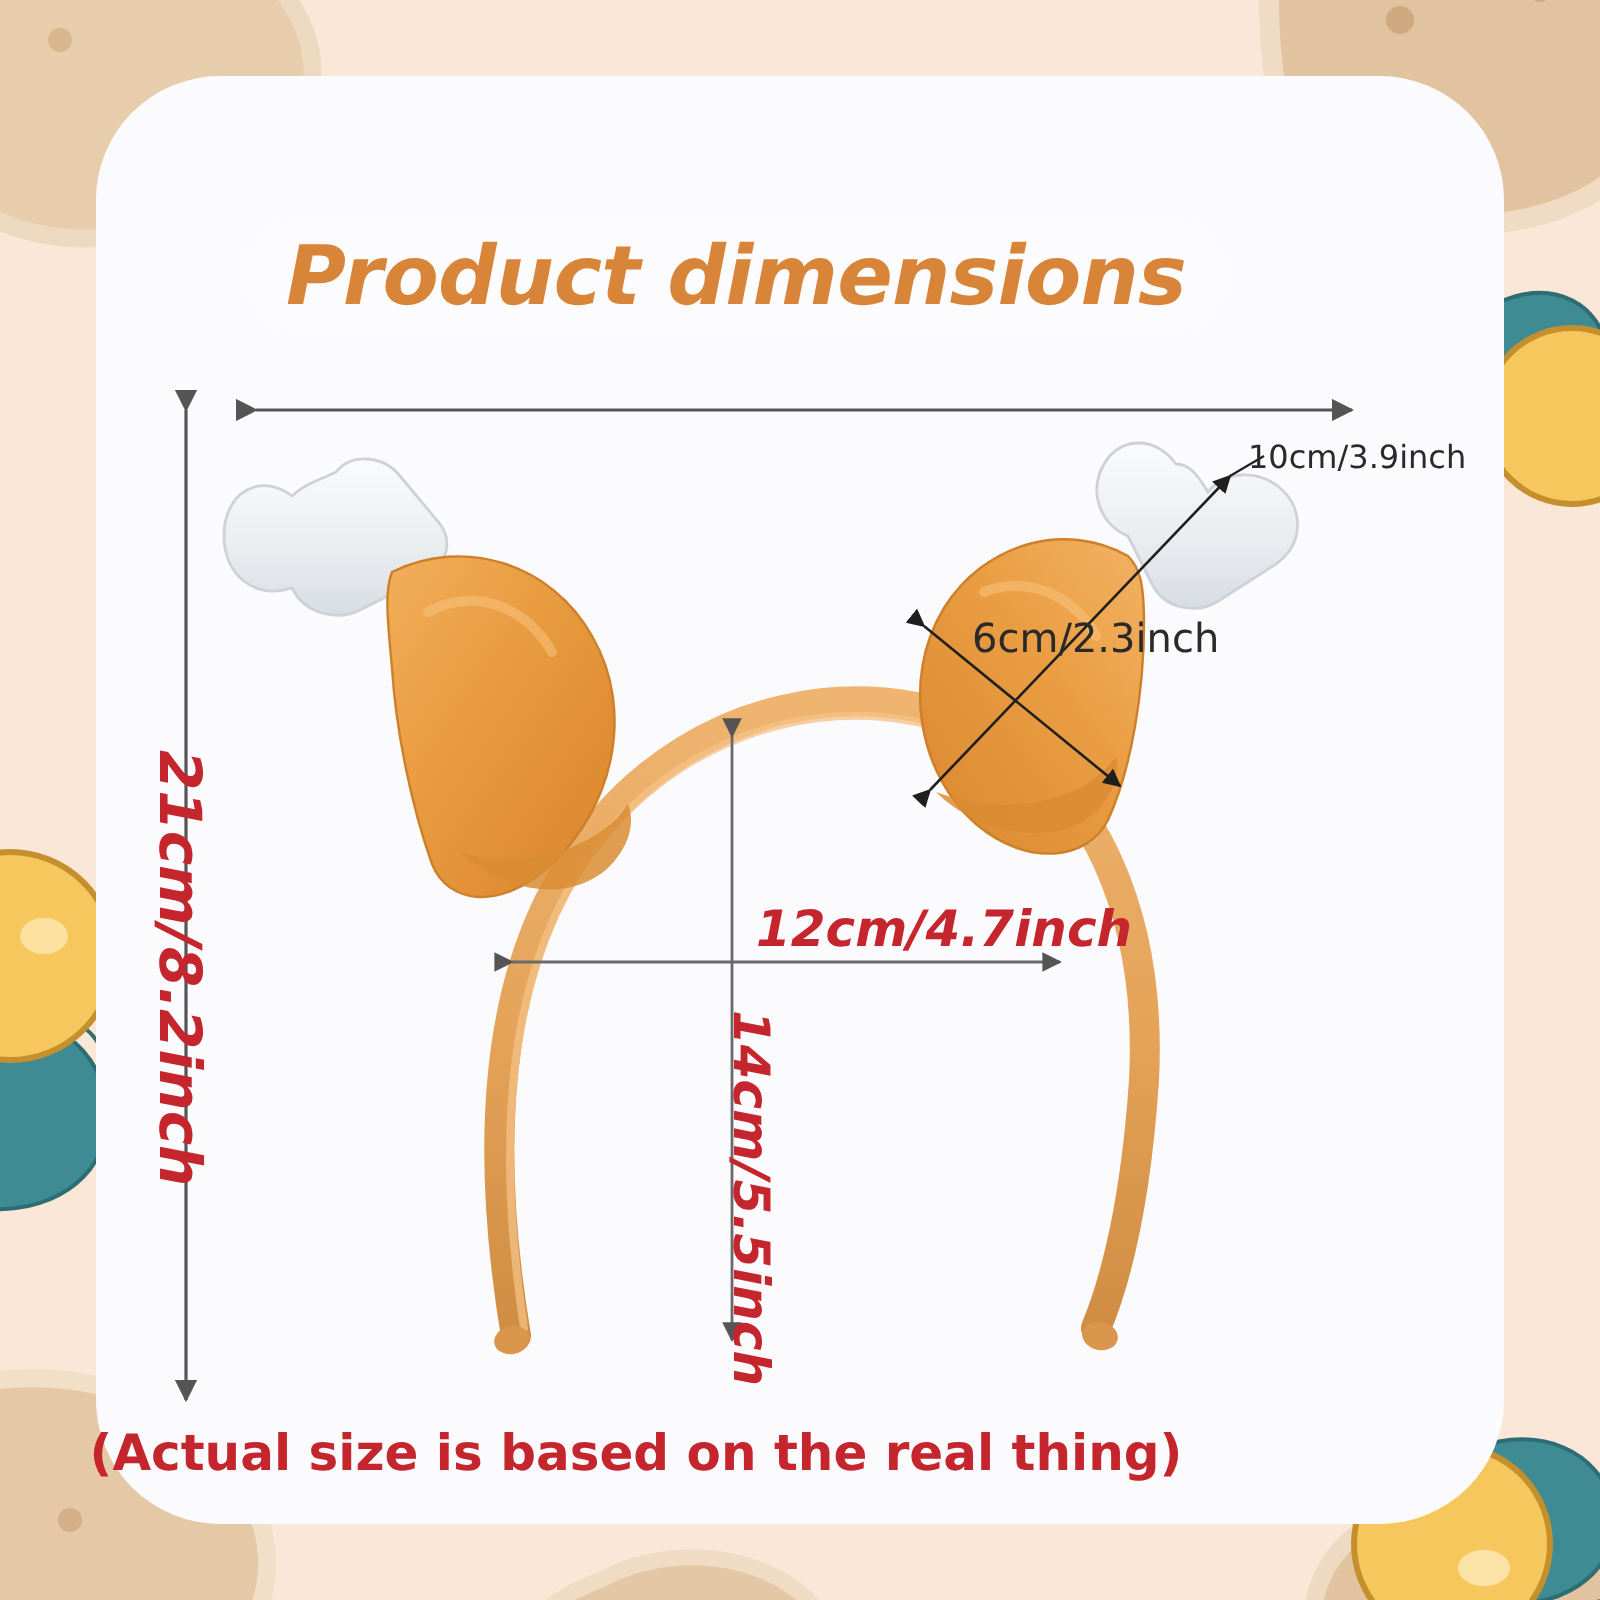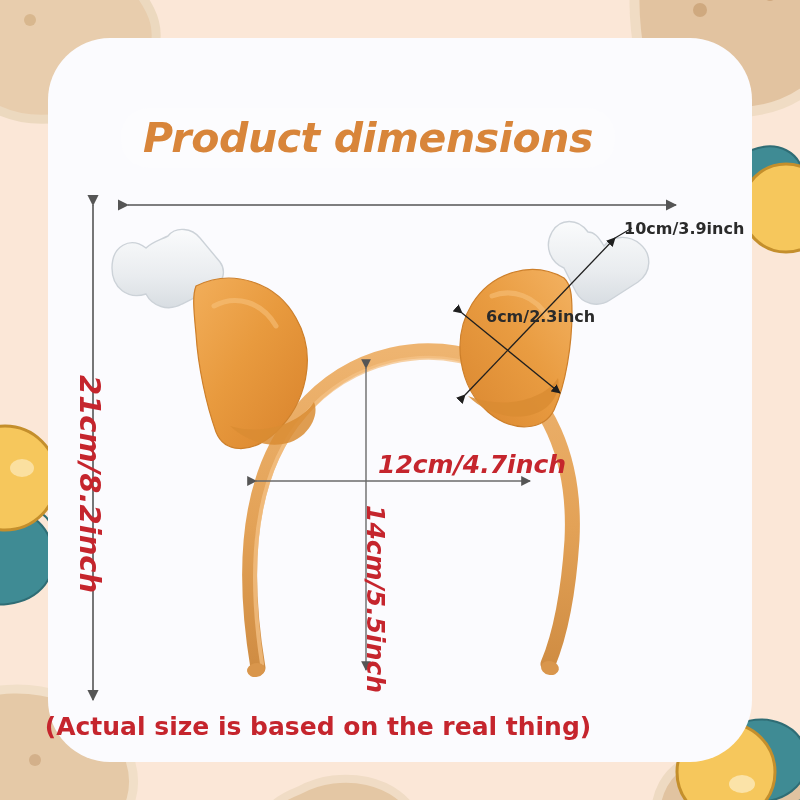--- a/index.html
+++ b/index.html
@@ -62,21 +62,21 @@
     font-family: "DejaVu Sans", sans-serif;
     line-height: 1;
   }
   .lbl-red {
     color: #c5252d;
     font-style: italic;
     font-weight: 700;
   }
   .lbl-dark {
     color: #2a2a2a;
-    font-weight: 700;
+    font-weight: 400;
   }
   #label-width {
     left: 296px;
     top: 211px;
     font-size: 29px;
   }
   #label-height {
     left: 104px;
     top: 375px;
     font-size: 29px;
@@ -97,21 +97,21 @@
     transform-origin: left top;
   }
   #label-bone {
     left: 624px;
     top: 221px;
     font-size: 16px;
   }
   #label-thigh {
     left: 486px;
     top: 309px;
-    font-size: 16px;
+    font-size: 20px;
   }
   
   .caption {
     position: absolute;
     left: 0;
     top: 712px;
     width: 636px;
     text-align: center;
     font-family: "DejaVu Sans", sans-serif;
     font-size: 25px;

